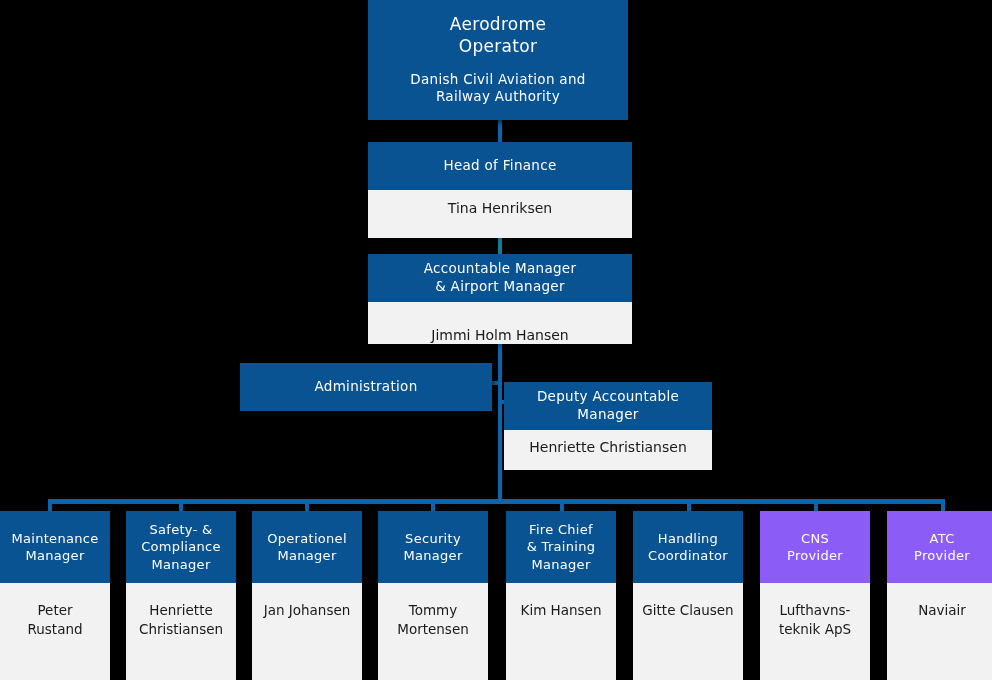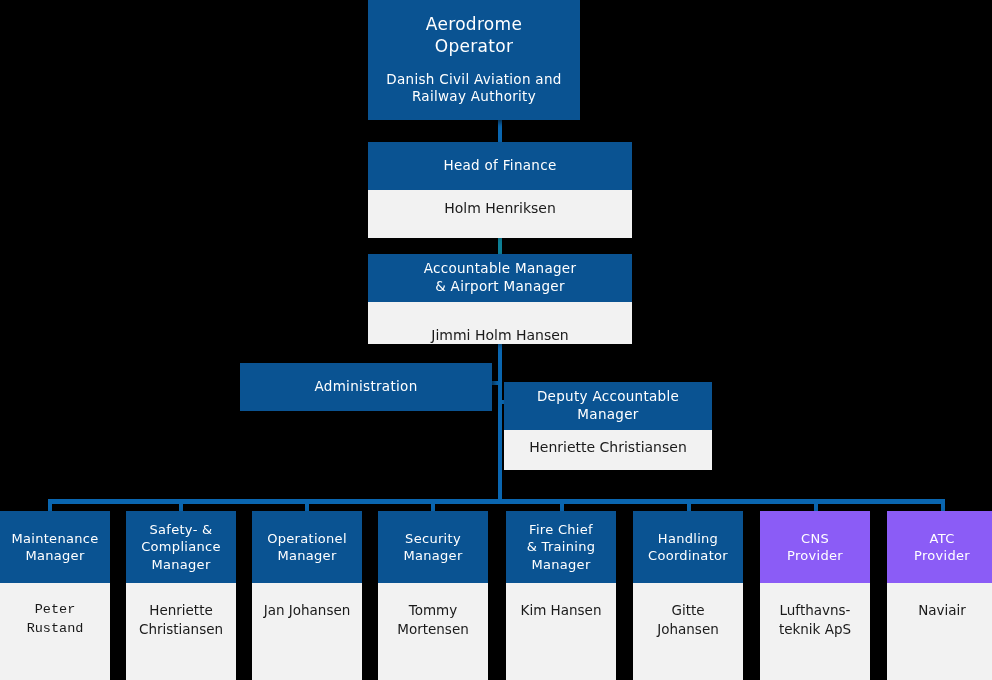--- a/index.html
+++ b/index.html
@@ -69,21 +69,21 @@
     justify-content: center;
     text-align: center;
     line-height: 1.35;
     padding: 14px 8px 8px 8px;
   }
 
   
   #node-root {
     left: 368px;
     top: 0px;
-    width: 212px;
+    width: 260px;
     height: 120px;
     box-shadow: 3px 3px 5px rgba(0,0,0,0.55);
   }
   #node-root .node-header {
     height: 120px;
     flex-direction: column;
     justify-content: center;
     padding: 10px 12px;
   }
   #node-root .root-title {
@@ -200,21 +200,21 @@
       </div>
       <div class="root-sub">
         <span>Danish Civil Aviation and</span><br>
         <span>Railway Authority</span>
       </div>
     </div>
   </div>
 
   <div class="node" id="node-finance">
     <div class="node-header">Head of Finance</div>
-    <div class="node-body">Holm Henriksen</div>
+    <div class="node-body">Tina Henriksen</div>
   </div>
 
   <div class="node" id="node-accountable">
     <div class="node-header">
       <span>Accountable Manager</span>
       <span>&amp; Airport Manager</span>
     </div>
     <div class="node-body">Jimmi Holm Hansen</div>
   </div>
 
@@ -228,21 +228,21 @@
   </div>
 
   <div id="leaf-row">
       <div class="node leaf" style="left: 0px;">
         <div class="node-header">
           <span>Maintenance</span>
           <span>Manager</span>
         </div>
         <div class="node-body">
           <div>
-            <span style="display: block; font-family: Liberation Mono, monospace;">Peter Rustand</span>
+            <span style="display: block;">Peter Rustand</span>
           </div>
         </div>
       </div>
       <div class="node leaf" style="left: 126px;">
         <div class="node-header">
           <span>Safety- &amp;</span>
           <span>Compliance</span>
           <span>Manager</span>
         </div>
         <div class="node-body">
@@ -287,21 +287,21 @@
           </div>
         </div>
       </div>
       <div class="node leaf" style="left: 633px;">
         <div class="node-header">
           <span>Handling</span>
           <span>Coordinator</span>
         </div>
         <div class="node-body">
           <div>
-            <span style="display: block;">Gitte Johansen</span>
+            <span style="display: block;">Gitte Clausen</span>
           </div>
         </div>
       </div>
       <div class="node leaf accent-orange" style="left: 760px;">
         <div class="node-header">
           <span>CNS</span>
           <span>Provider</span>
         </div>
         <div class="node-body">
           <div>

